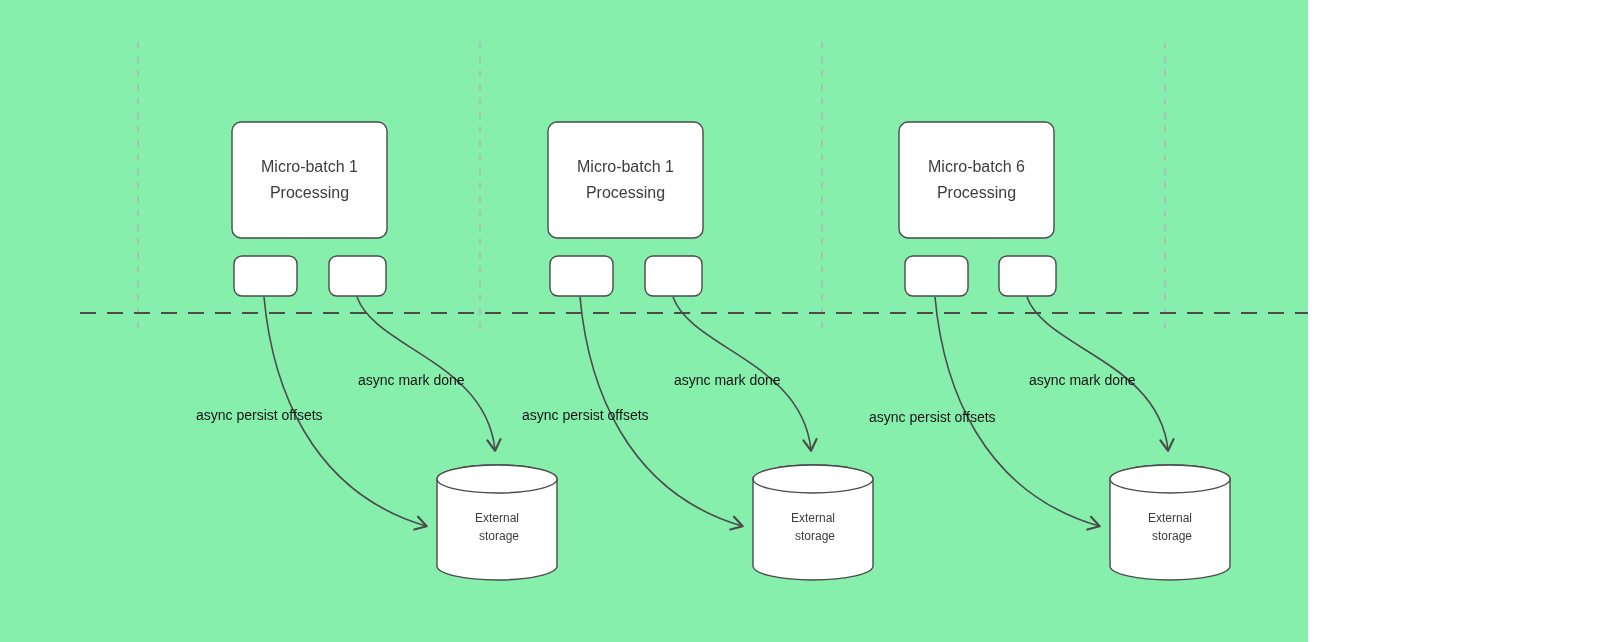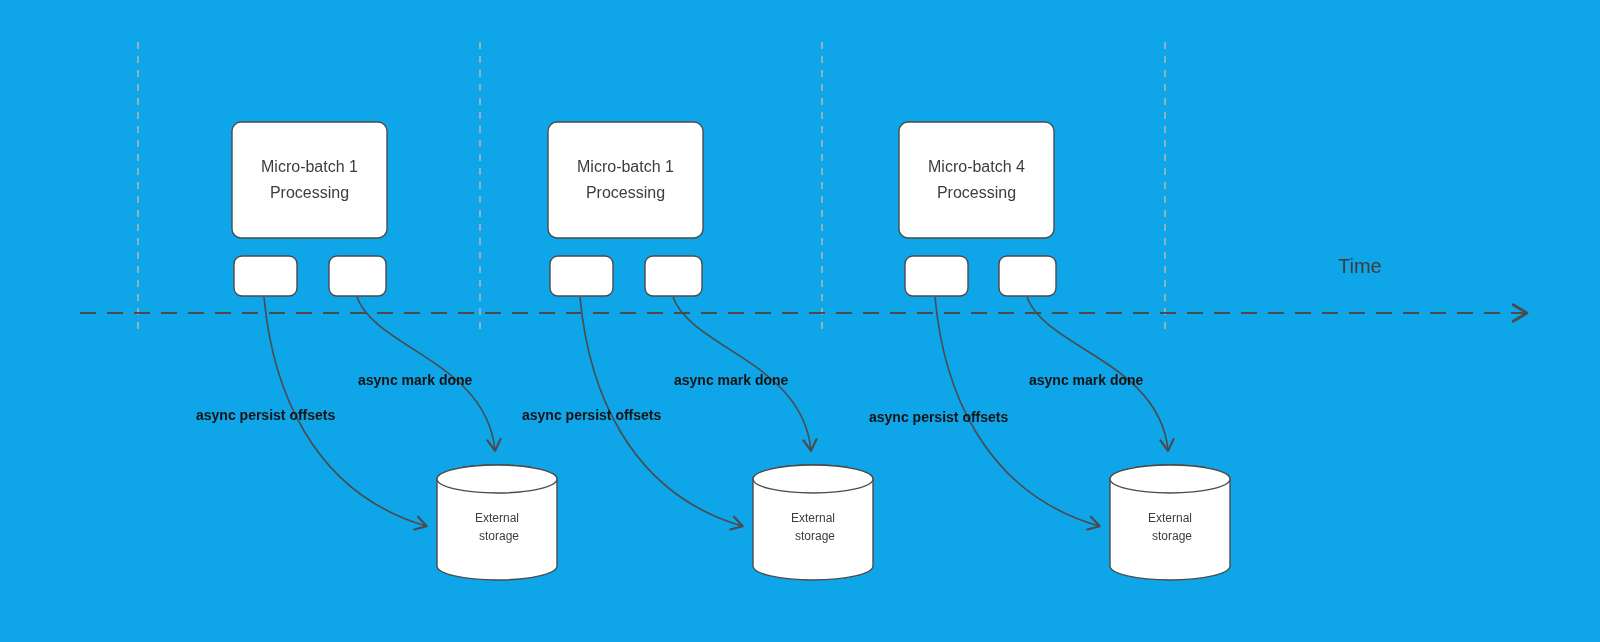--- a/index.html
+++ b/index.html
@@ -2,23 +2,23 @@
 <html><head>
 <meta charset="utf-8">
 <style>
   html, body {
     margin: 0;
     padding: 0;
     background: #ffffff;
   }
   .canvas {
     position: relative;
-    width: 1600px;
+    width: 1308px;
     height: 642px;
-    background: #0ea5e9;
+    background: #86efac;
     font-family: "Liberation Sans", sans-serif;
     overflow: hidden;
   }
   .layer {
     position: absolute;
     left: 0;
     top: 0;
     width: 1600px;
     height: 642px;
   }
@@ -39,21 +39,21 @@
     display: flex;
     align-items: center;
     justify-content: center;
     text-align: right;
     white-space: pre-line;
     font-size: 12px;
     line-height: 1.5;
   }
   .edge-label {
     font-size: 14px;
-    font-weight: 700;
+    font-weight: 400;
     color: #141414;
     white-space: nowrap;
   }
   .time-label {
     font-size: 20px;
     color: #3d3d3d;
   }
 </style>
 </head>
 <body>
@@ -104,21 +104,21 @@
       <ellipse cx="1170" cy="479" rx="60" ry="14" fill="#ffffff" stroke="#4b4b4b" stroke-width="1.4"></ellipse>
     </g>
   </svg>
 
   <div class="layer">
 
     <div class="label box-label" style="left:232px; top:122px; width:155px; height:116px;">Micro-batch 1
 Processing</div>
     <div class="label box-label" style="left:548px; top:122px; width:155px; height:116px;">Micro-batch 1
 Processing</div>
-    <div class="label box-label" style="left:899px; top:122px; width:155px; height:116px;">Micro-batch 4
+    <div class="label box-label" style="left:899px; top:122px; width:155px; height:116px;">Micro-batch 6
 Processing</div>
 
     <div class="label storage-label" style="left:437px; top:488px; width:120px; height:78px;">External
 storage</div>
     <div class="label storage-label" style="left:753px; top:488px; width:120px; height:78px;">External
 storage</div>
     <div class="label storage-label" style="left:1110px; top:488px; width:120px; height:78px;">External
 storage</div>
 
     <div class="label edge-label" style="left:196px; top:407px;">async persist offsets</div>

